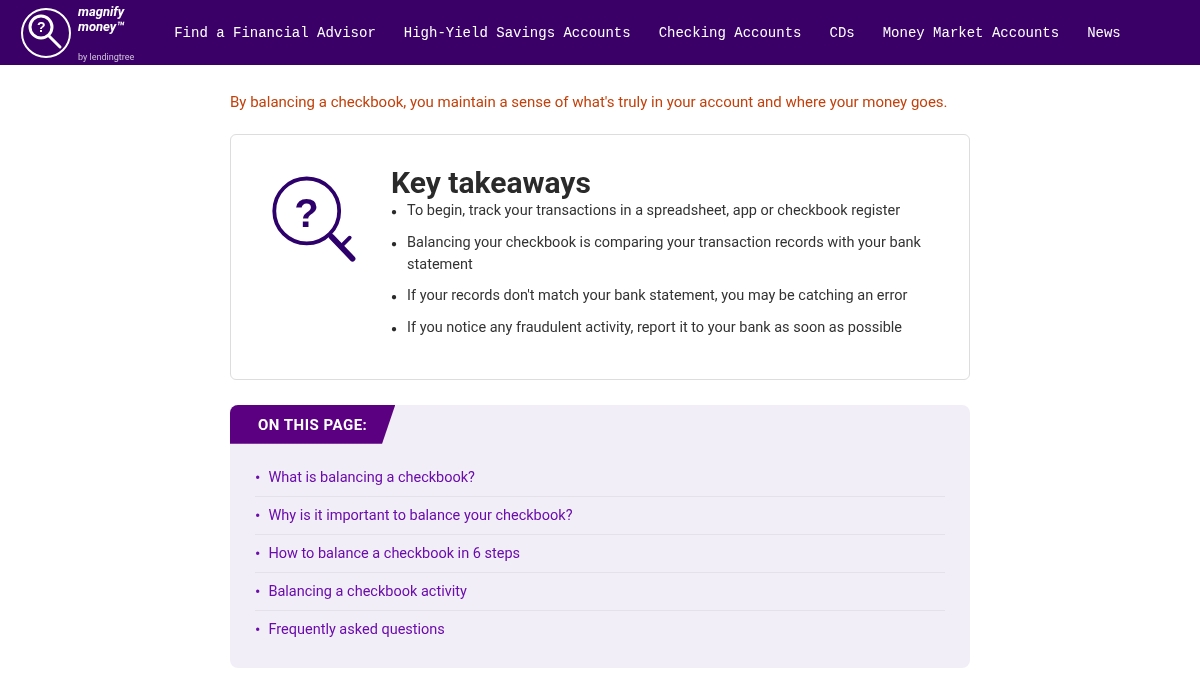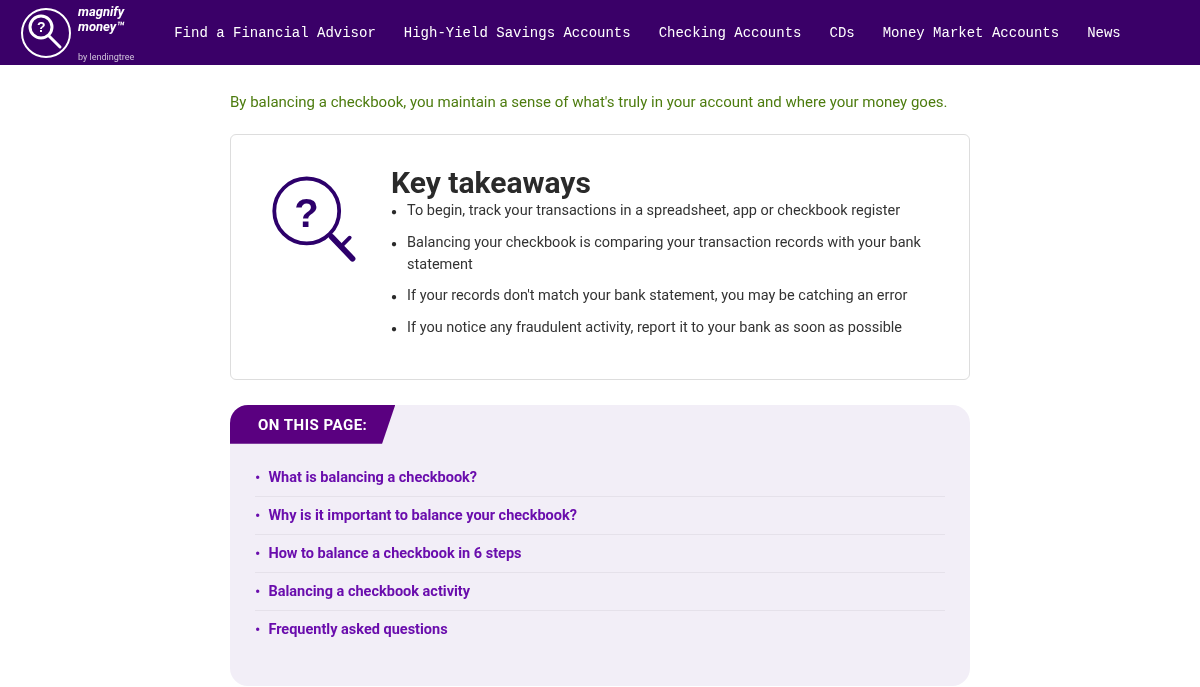--- a/index.html
+++ b/index.html
@@ -43,21 +43,21 @@
     }
 
     
     .main-content {
       padding: 25px 230px 25px 230px;
       max-width: 1200px;
     }
 
     .intro-text {
       font-size: 15px;
-      color: #4d7c0f;
+      color: #c2410c;
       line-height: 1.6;
       margin-bottom: 20px;
     }
 
     
     .key-takeaways-box {
       border: 1px solid #ddd;
       border-radius: 6px;
       padding: 30px 35px 30px 25px;
       display: flex;
@@ -110,22 +110,22 @@
       content: '●';
       color: #2a2a2a;
       font-size: 10px;
       margin-top: 4px;
       flex-shrink: 0;
     }
 
     
     .on-this-page-section {
       background: #f2eef7;
-      border-radius: 18px;
-      padding: 0 0 38px 0;
+      border-radius: 8px;
+      padding: 0 0 20px 0;
       overflow: hidden;
     }
 
     .on-this-page-header {
       background: #5a0080;
       display: inline-block;
       padding: 10px 28px;
       margin-bottom: 15px;
       clip-path: polygon(0 0, 100% 0, 92% 100%, 0 100%);
     }
@@ -157,21 +157,21 @@
 
     .on-this-page-links li::before {
       content: '•';
       color: #6a0dad;
       font-size: 16px;
     }
 
     .on-this-page-links a {
       color: #6a0dad;
       text-decoration: none;
-      font-weight: 700;
+      font-weight: 400;
     }
 
     
     .logo-svg-wrapper {
       display: flex;
       align-items: center;
       gap: 6px;
     }
   </style>
 </head>

